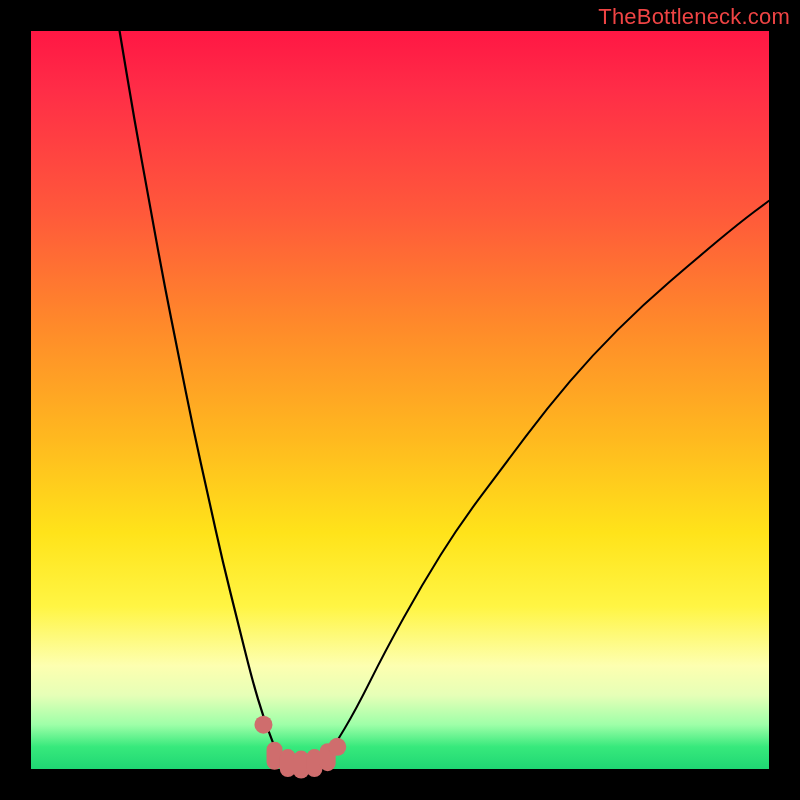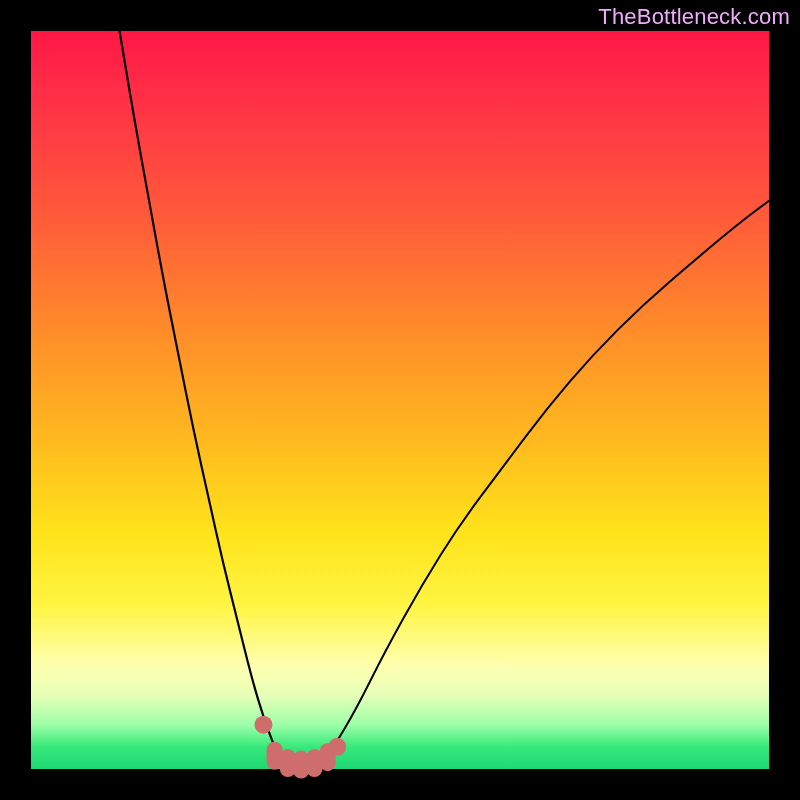--- a/index.html
+++ b/index.html
@@ -38,21 +38,21 @@
       #e6ffb7 90%,
       #9effa8 94%,
       #37e97c 97%,
       #1fd773 100%
     );
   }
   .watermark {
     position: absolute;
     top: 4px;
     right: 10px;
-    color: #f0abfc;
+    color: #ef4444;
     font-size: 22px;
     font-weight: 500;
     letter-spacing: 0.2px;
     user-select: none;
   }
   svg.curves {
     position: absolute;
     left: 0;
     top: 0;
     width: 738px;

